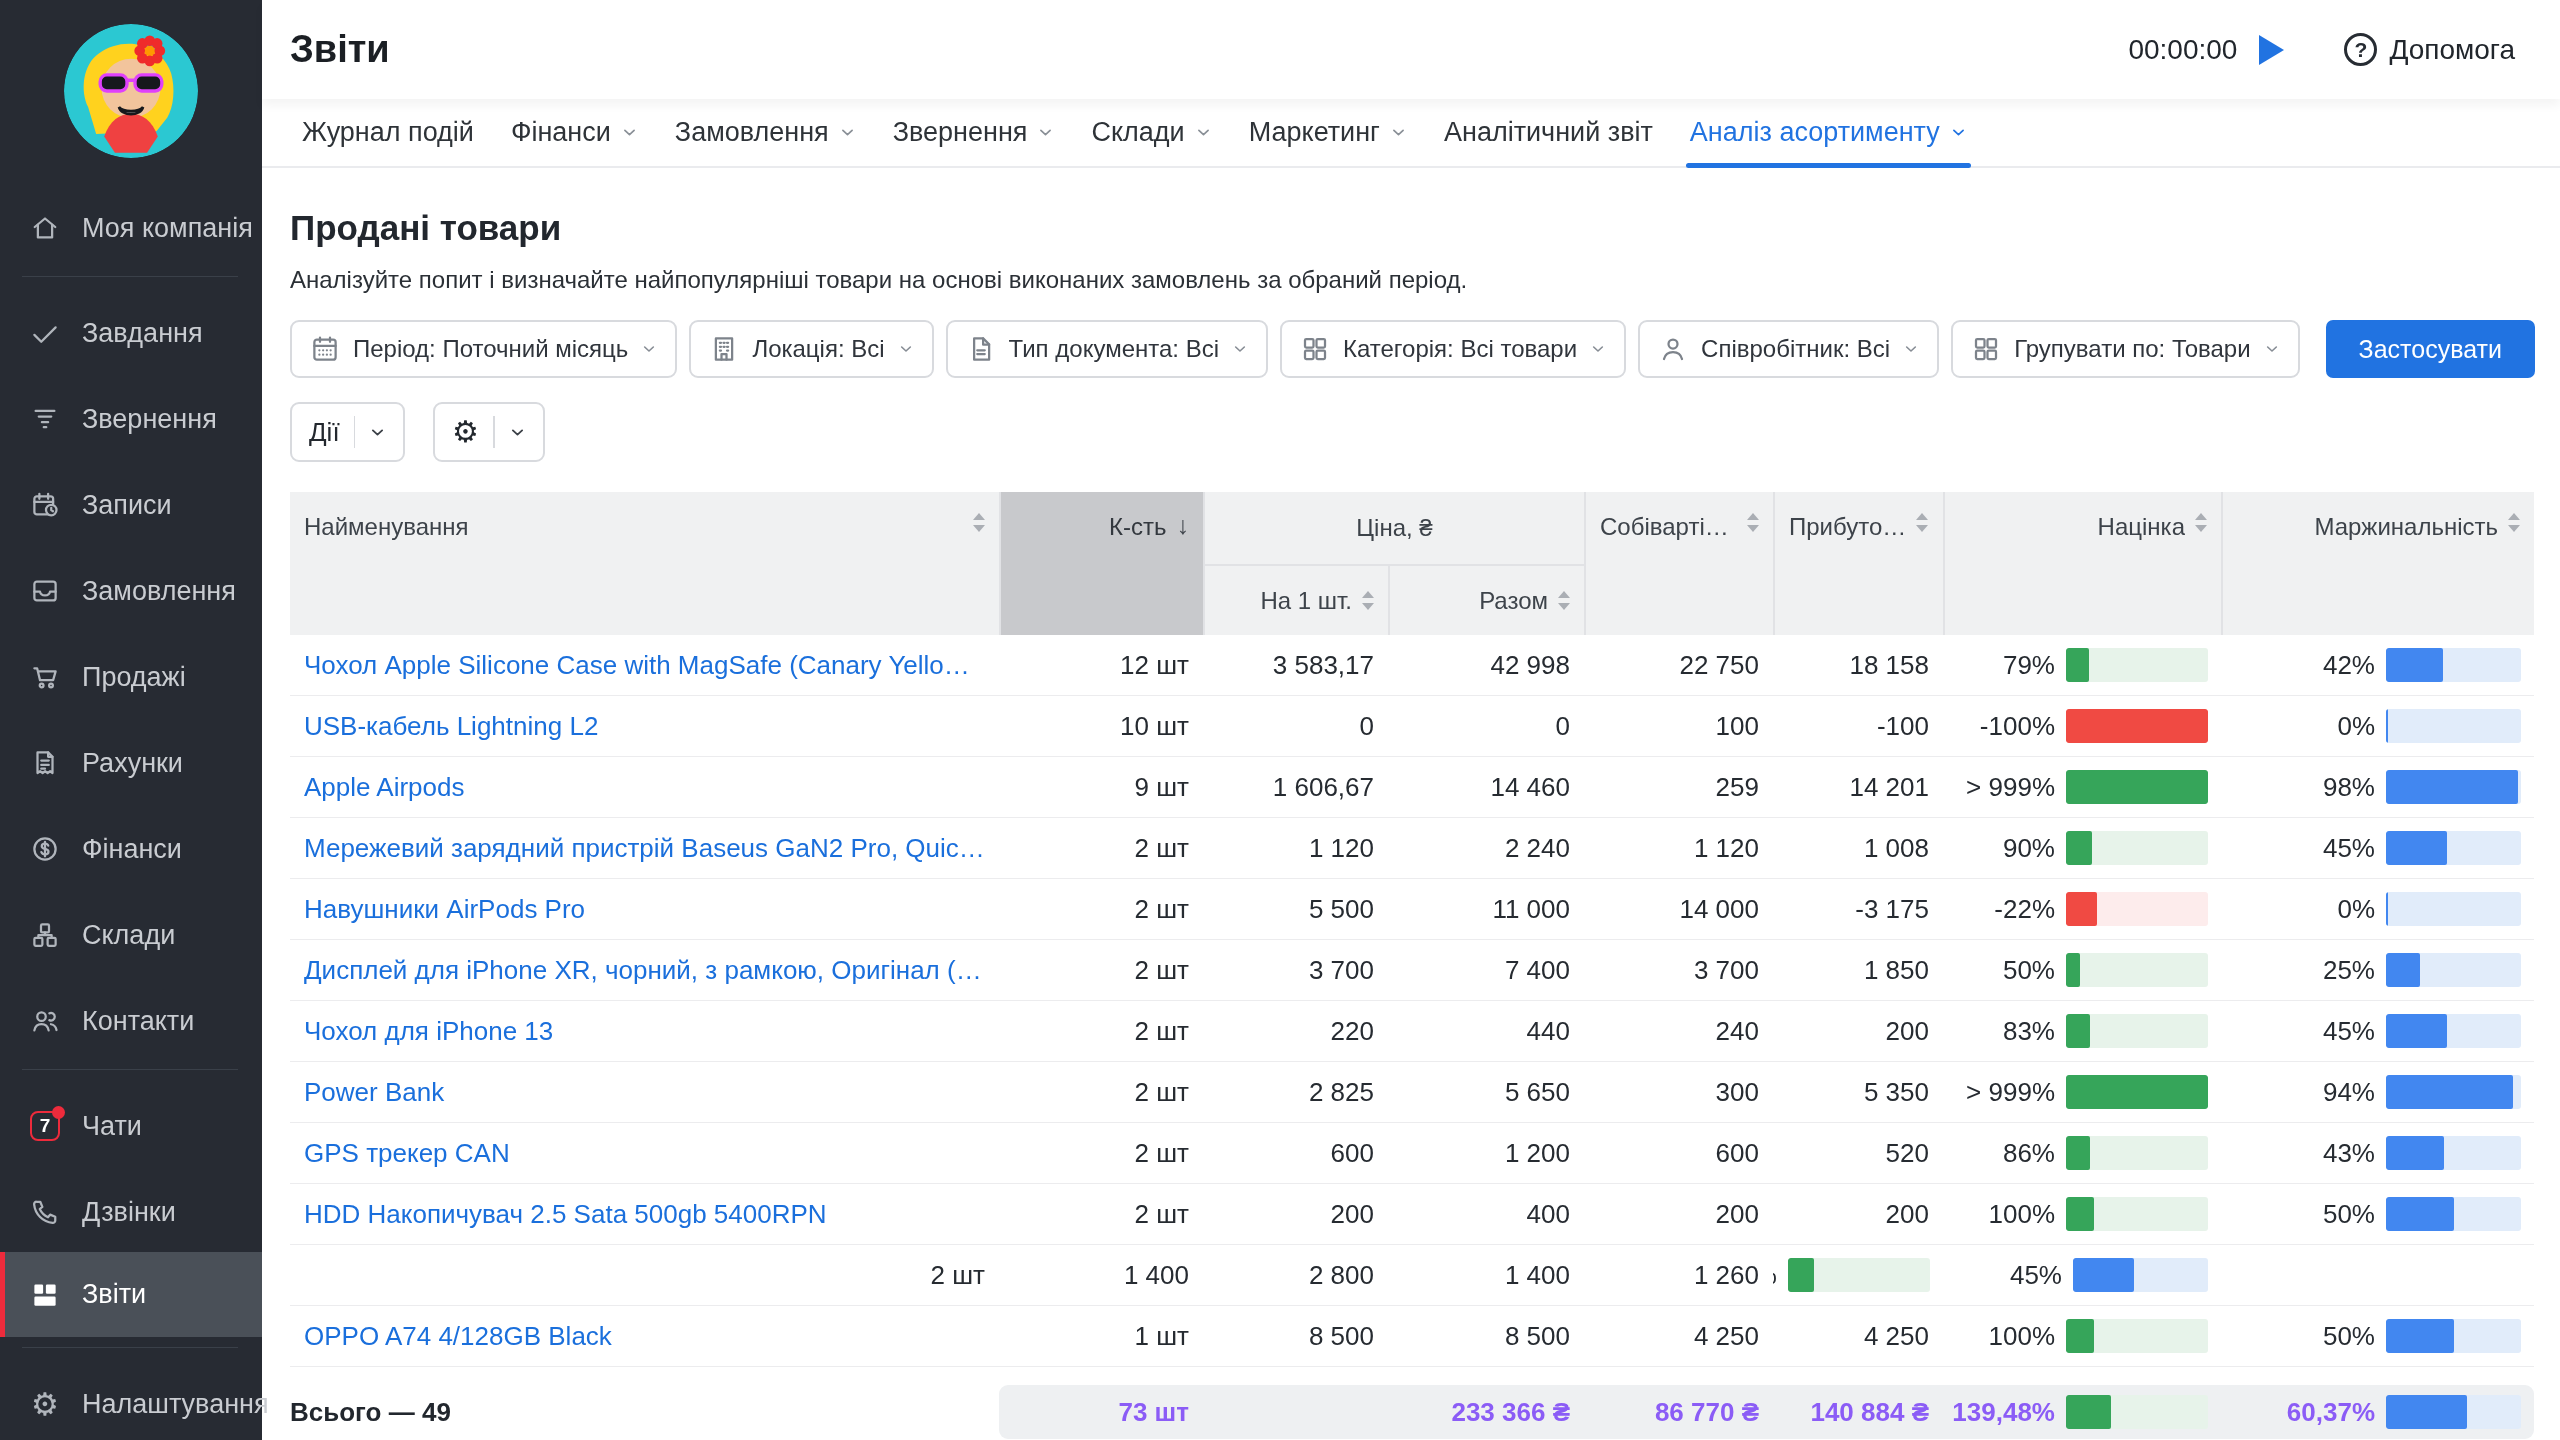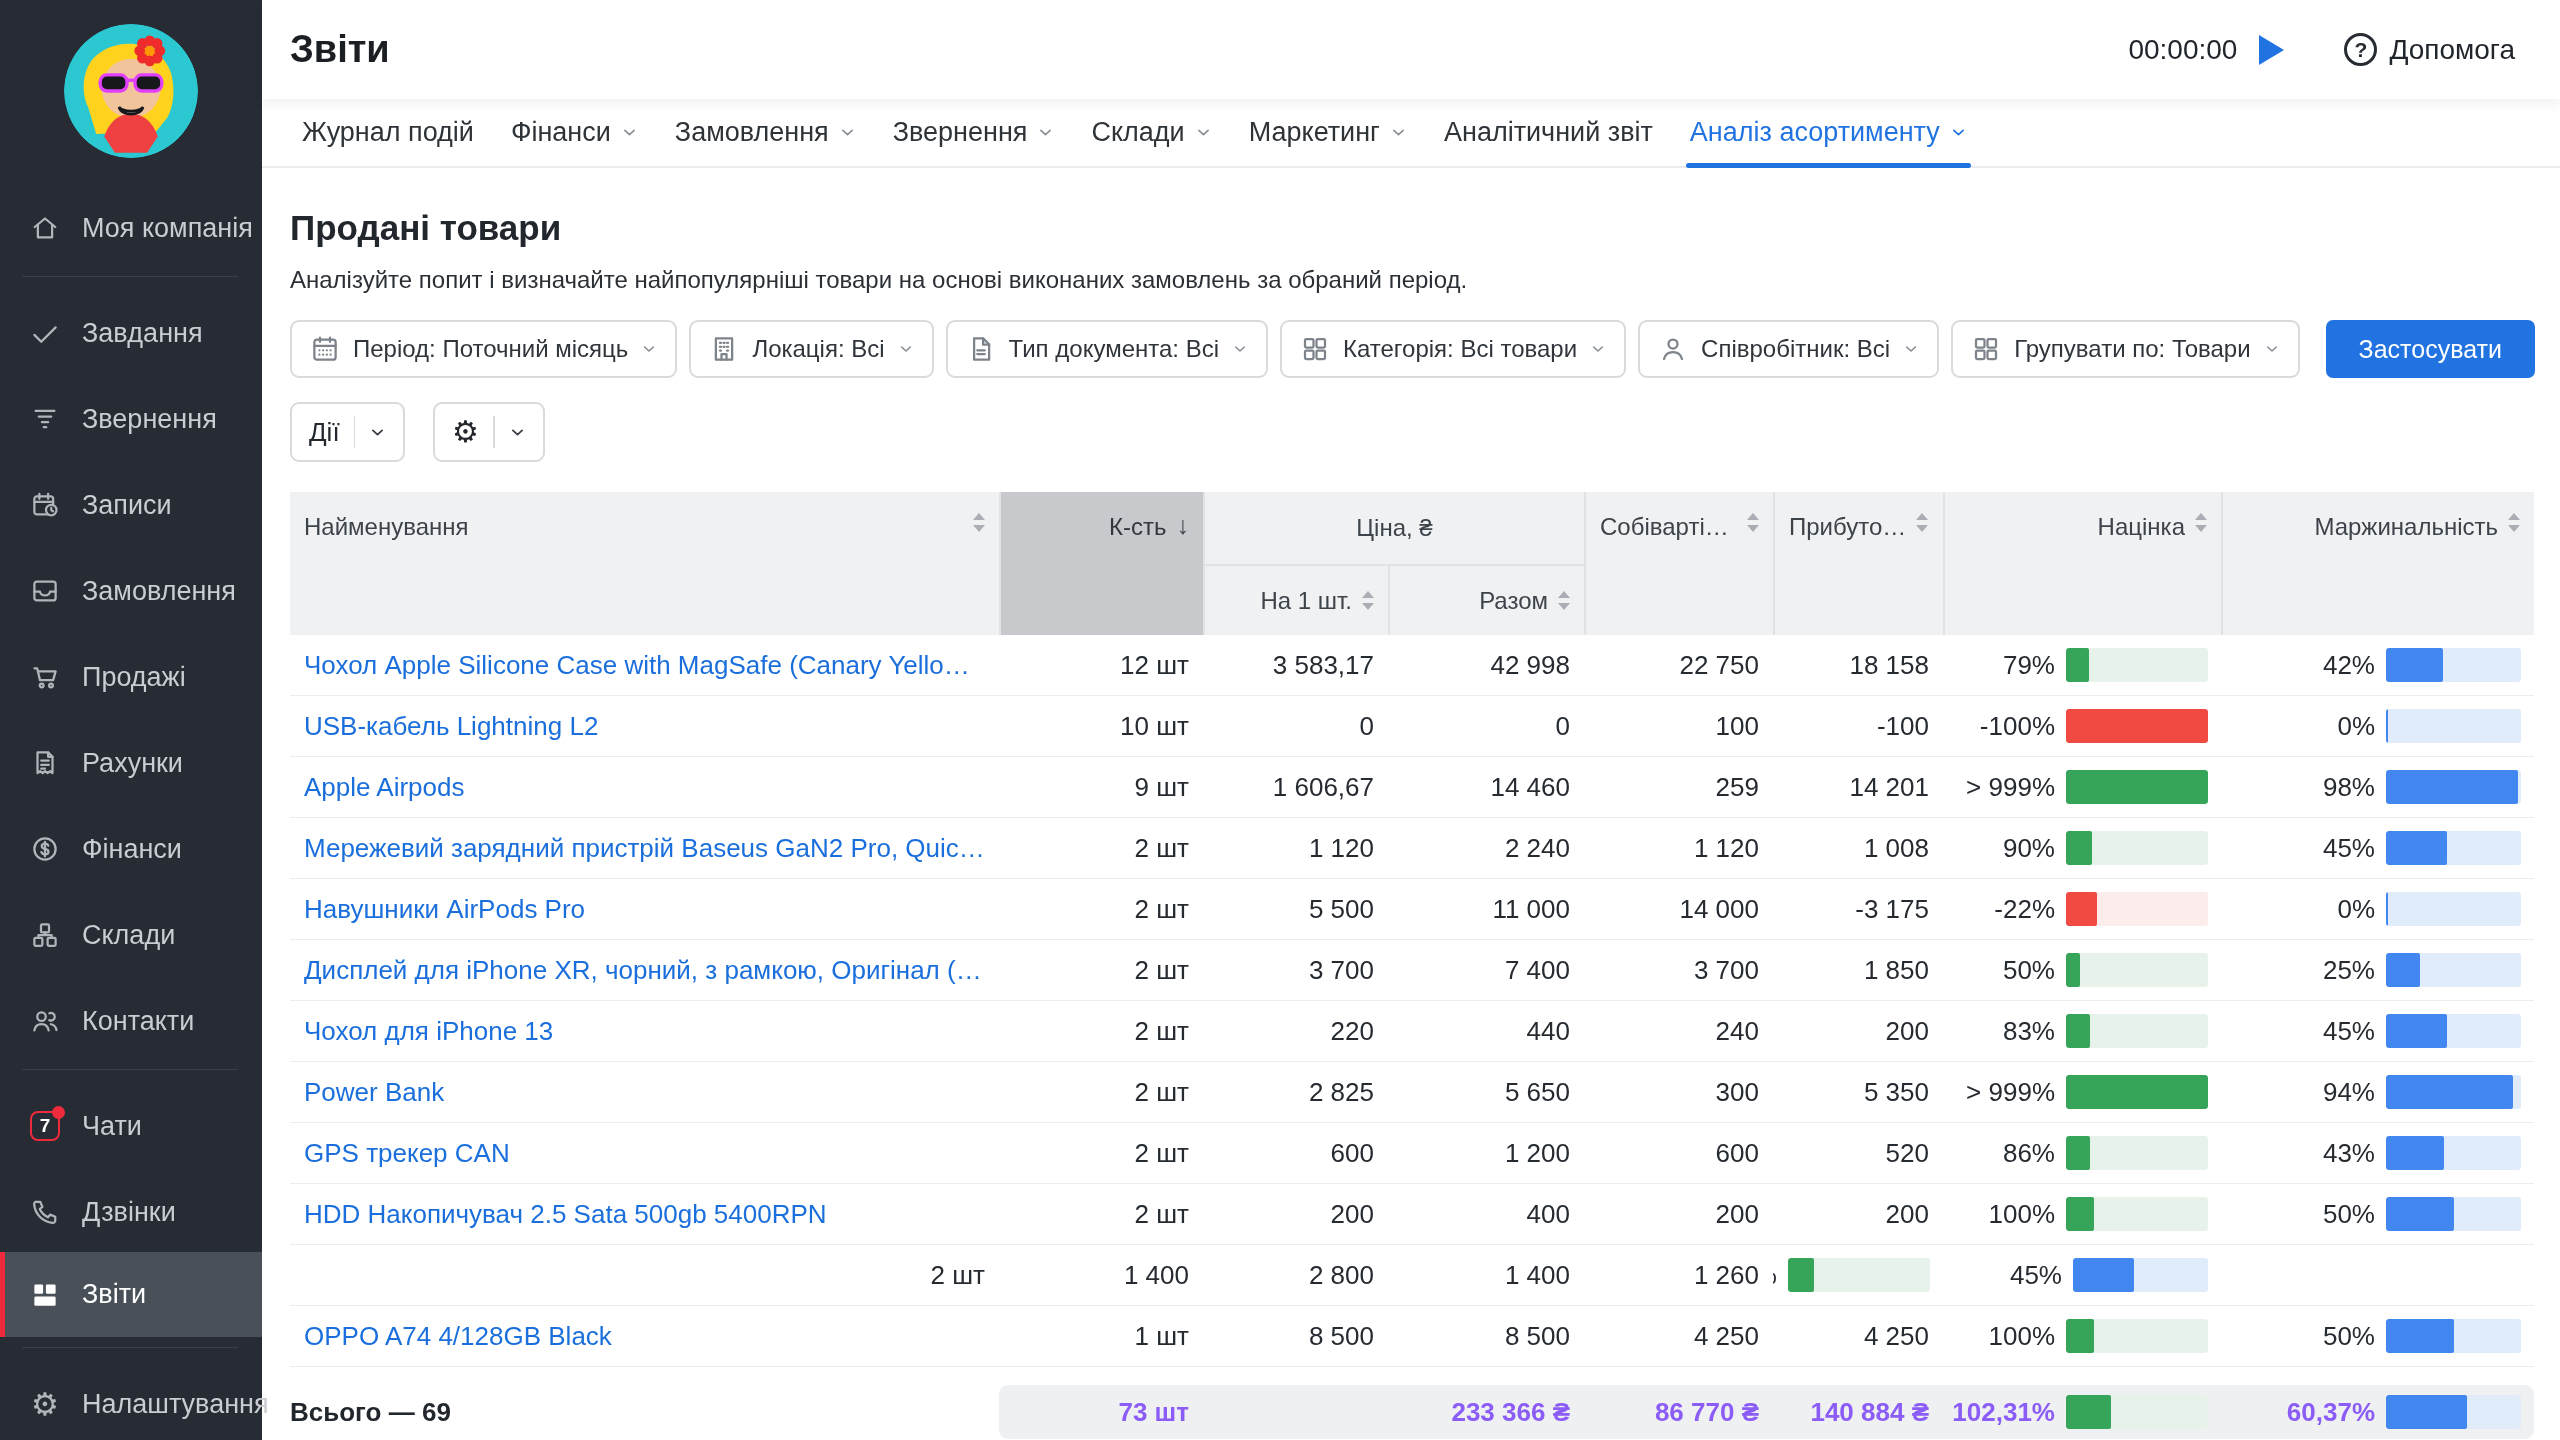--- a/index.html
+++ b/index.html
@@ -824,28 +824,28 @@
     <div class="c barcell margin">
       <span class="pct">50%</span>
                 <span class="track blue">
                   <i class="fill" style="width: 50%;"></i>
                 </span>
     </div>
   </div>
 </div>
 
         <div class="tfoot grid-cols">
-          <div class="fcell label-cell">Всього — 69</div>
+          <div class="fcell label-cell">Всього — 49</div>
           <div class="fcell round-l">73 шт</div>
           <div class="fcell"></div>
           <div class="fcell">233 366 ₴</div>
           <div class="fcell">86 770 ₴</div>
           <div class="fcell">140 884 ₴</div>
           <div class="fcell bars">
-            <span>102,31%</span>
+            <span>139,48%</span>
             <span class="track">
                 <i class="fill" id="foot-markup-fill" style="width: 32%;"></i>
               </span>
           </div>
           <div class="fcell bars round-r">
             <span>60,37%</span>
             <span class="track blue">
                 <i class="fill" id="foot-margin-fill" style="width: 60%;"></i>
               </span>
           </div>

